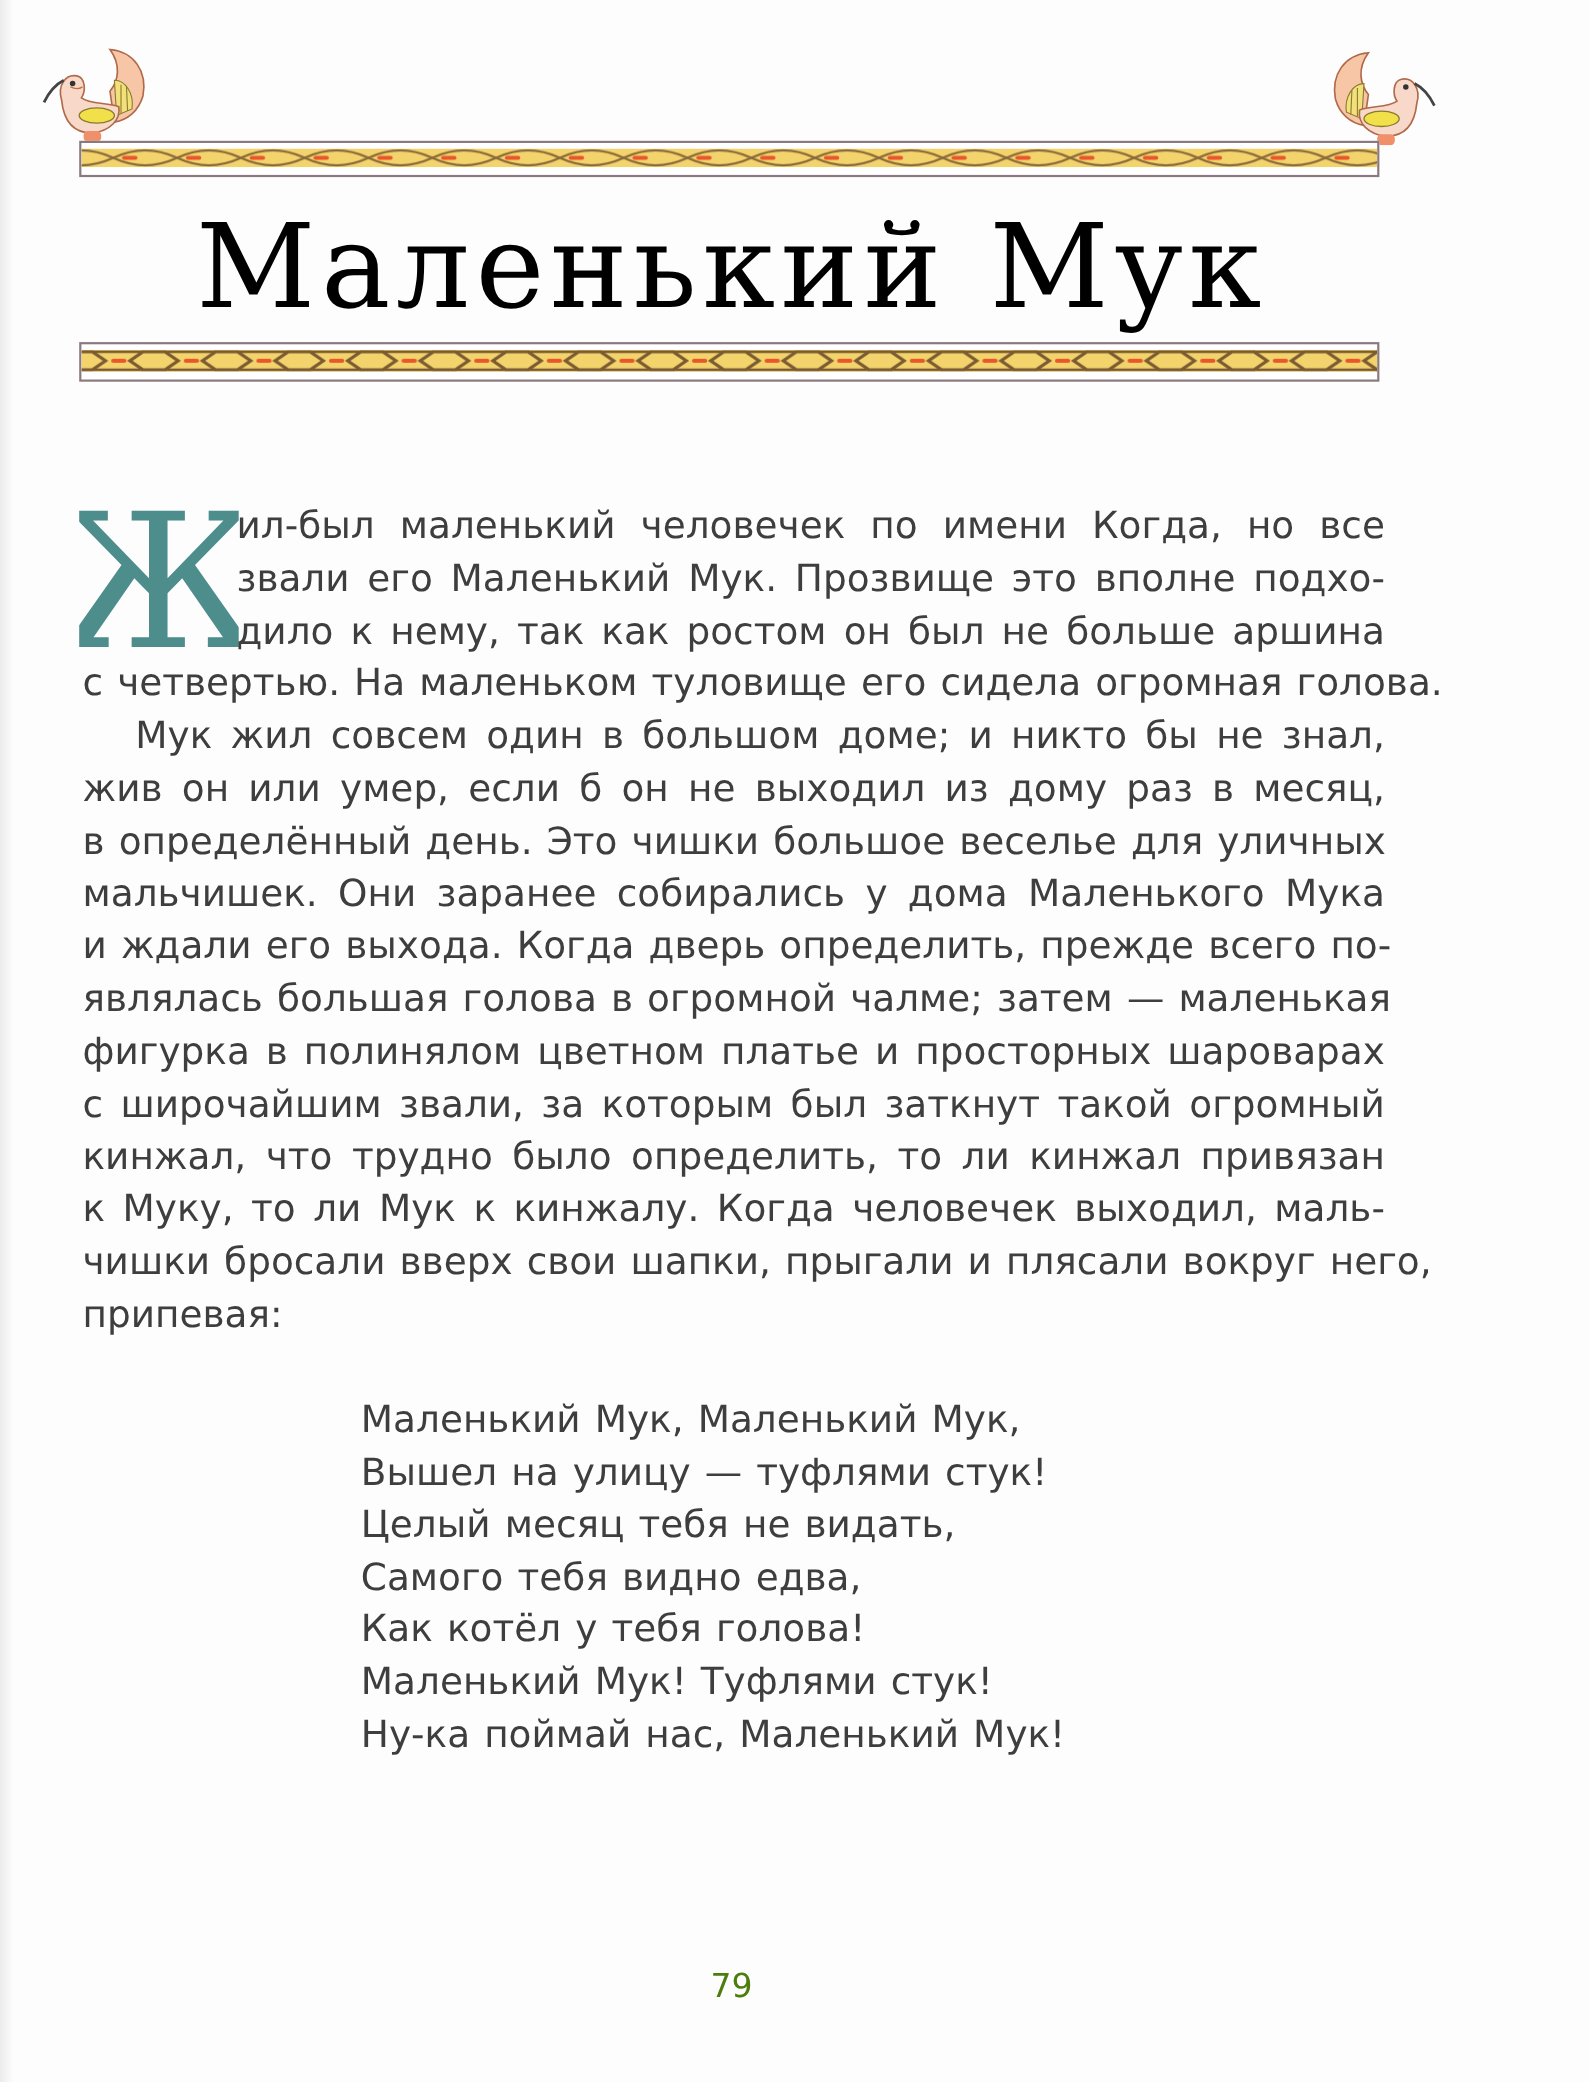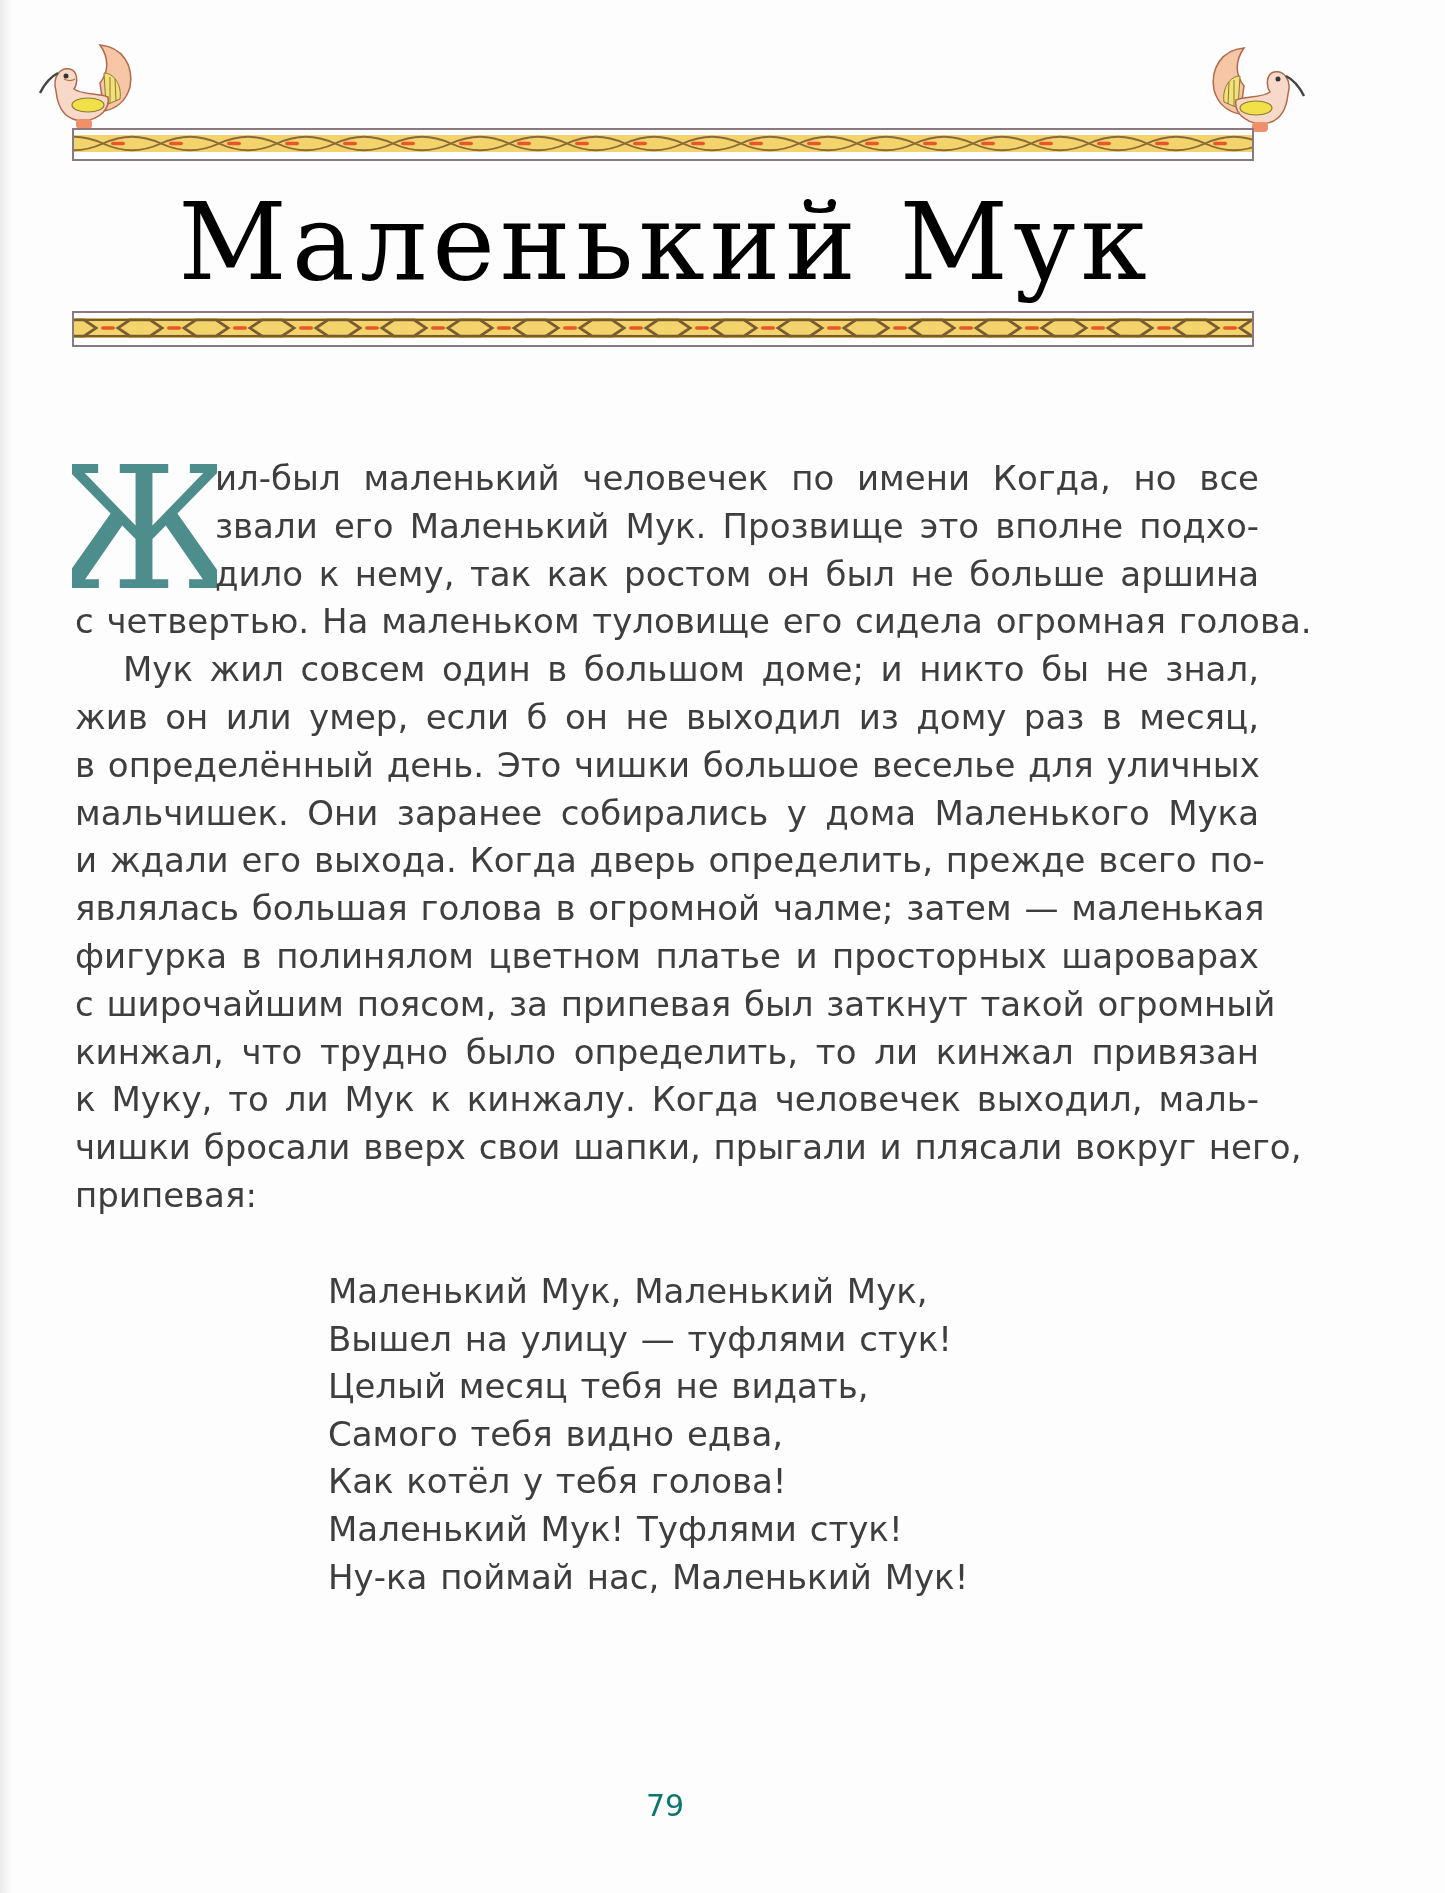--- a/index.html
+++ b/index.html
@@ -40,21 +40,21 @@
   .line.ind-cap { margin-left: 140px; }
   .line.para { text-indent: 48px; }
   .line.last { text-align-last: left; }
   .poem {
     position: absolute; left: 328px; top: 1268px;
     font-size: 34px; line-height: 47.6px; margin: 0;
   }
   .poem .pline { display: block; white-space: nowrap; word-spacing: 2px; }
   .page-number {
     position: absolute; left: 0; width: 1330px; top: 1788px; text-align: center;
-    font-size: 30px; color: #0f766e;
+    font-size: 30px; color: #4d7c0f;
   }
 </style>
 </head>
 <body>
 
 <div class="page-edge"></div>
 
 <div class="bird left">
   <svg viewBox="0 0 100 86" width="100" height="86">
     <path d="M62 2 C84 4 96 22 92 44 C88 58 78 66 66 68 L62 40 C70 30 72 16 62 2 Z" fill="#f6c6a6" stroke="#b06a4a" stroke-width="1.5"></path>
@@ -128,21 +128,21 @@
   <span class="line ind-cap">звали его Маленький Мук. Прозвище это вполне подхо-</span>
   <span class="line ind-cap">дило к нему, так как ростом он был не больше аршина</span>
   <span class="line">с четвертью. На маленьком туловище его сидела огромная голова.</span>
   <span class="line para">Мук жил совсем один в большом доме; и никто бы не знал,</span>
   <span class="line">жив он или умер, если б он не выходил из дому раз в месяц,</span>
   <span class="line">в определённый день. Это чишки большое веселье для уличных</span>
   <span class="line">мальчишек. Они заранее собирались у дома Маленького Мука</span>
   <span class="line">и ждали его выхода. Когда дверь определить, прежде всего по-</span>
   <span class="line">являлась большая голова в огромной чалме; затем — маленькая</span>
   <span class="line">фигурка в полинялом цветном платье и просторных шароварах</span>
-  <span class="line">с широчайшим поясом, за припевая был заткнут такой огромный</span>
+  <span class="line">с широчайшим звали, за которым был заткнут такой огромный</span>
   <span class="line">кинжал, что трудно было определить, то ли кинжал привязан</span>
   <span class="line">к Муку, то ли Мук к кинжалу. Когда человечек выходил, маль-</span>
   <span class="line">чишки бросали вверх свои шапки, прыгали и плясали вокруг него,</span>
   <span class="line last">припевая:</span>
 </div>
 
 <div class="poem">
   <span class="pline">Маленький Мук, Маленький Мук,</span>
   <span class="pline">Вышел на улицу — туфлями стук!</span>
   <span class="pline">Целый месяц тебя не видать,</span>

